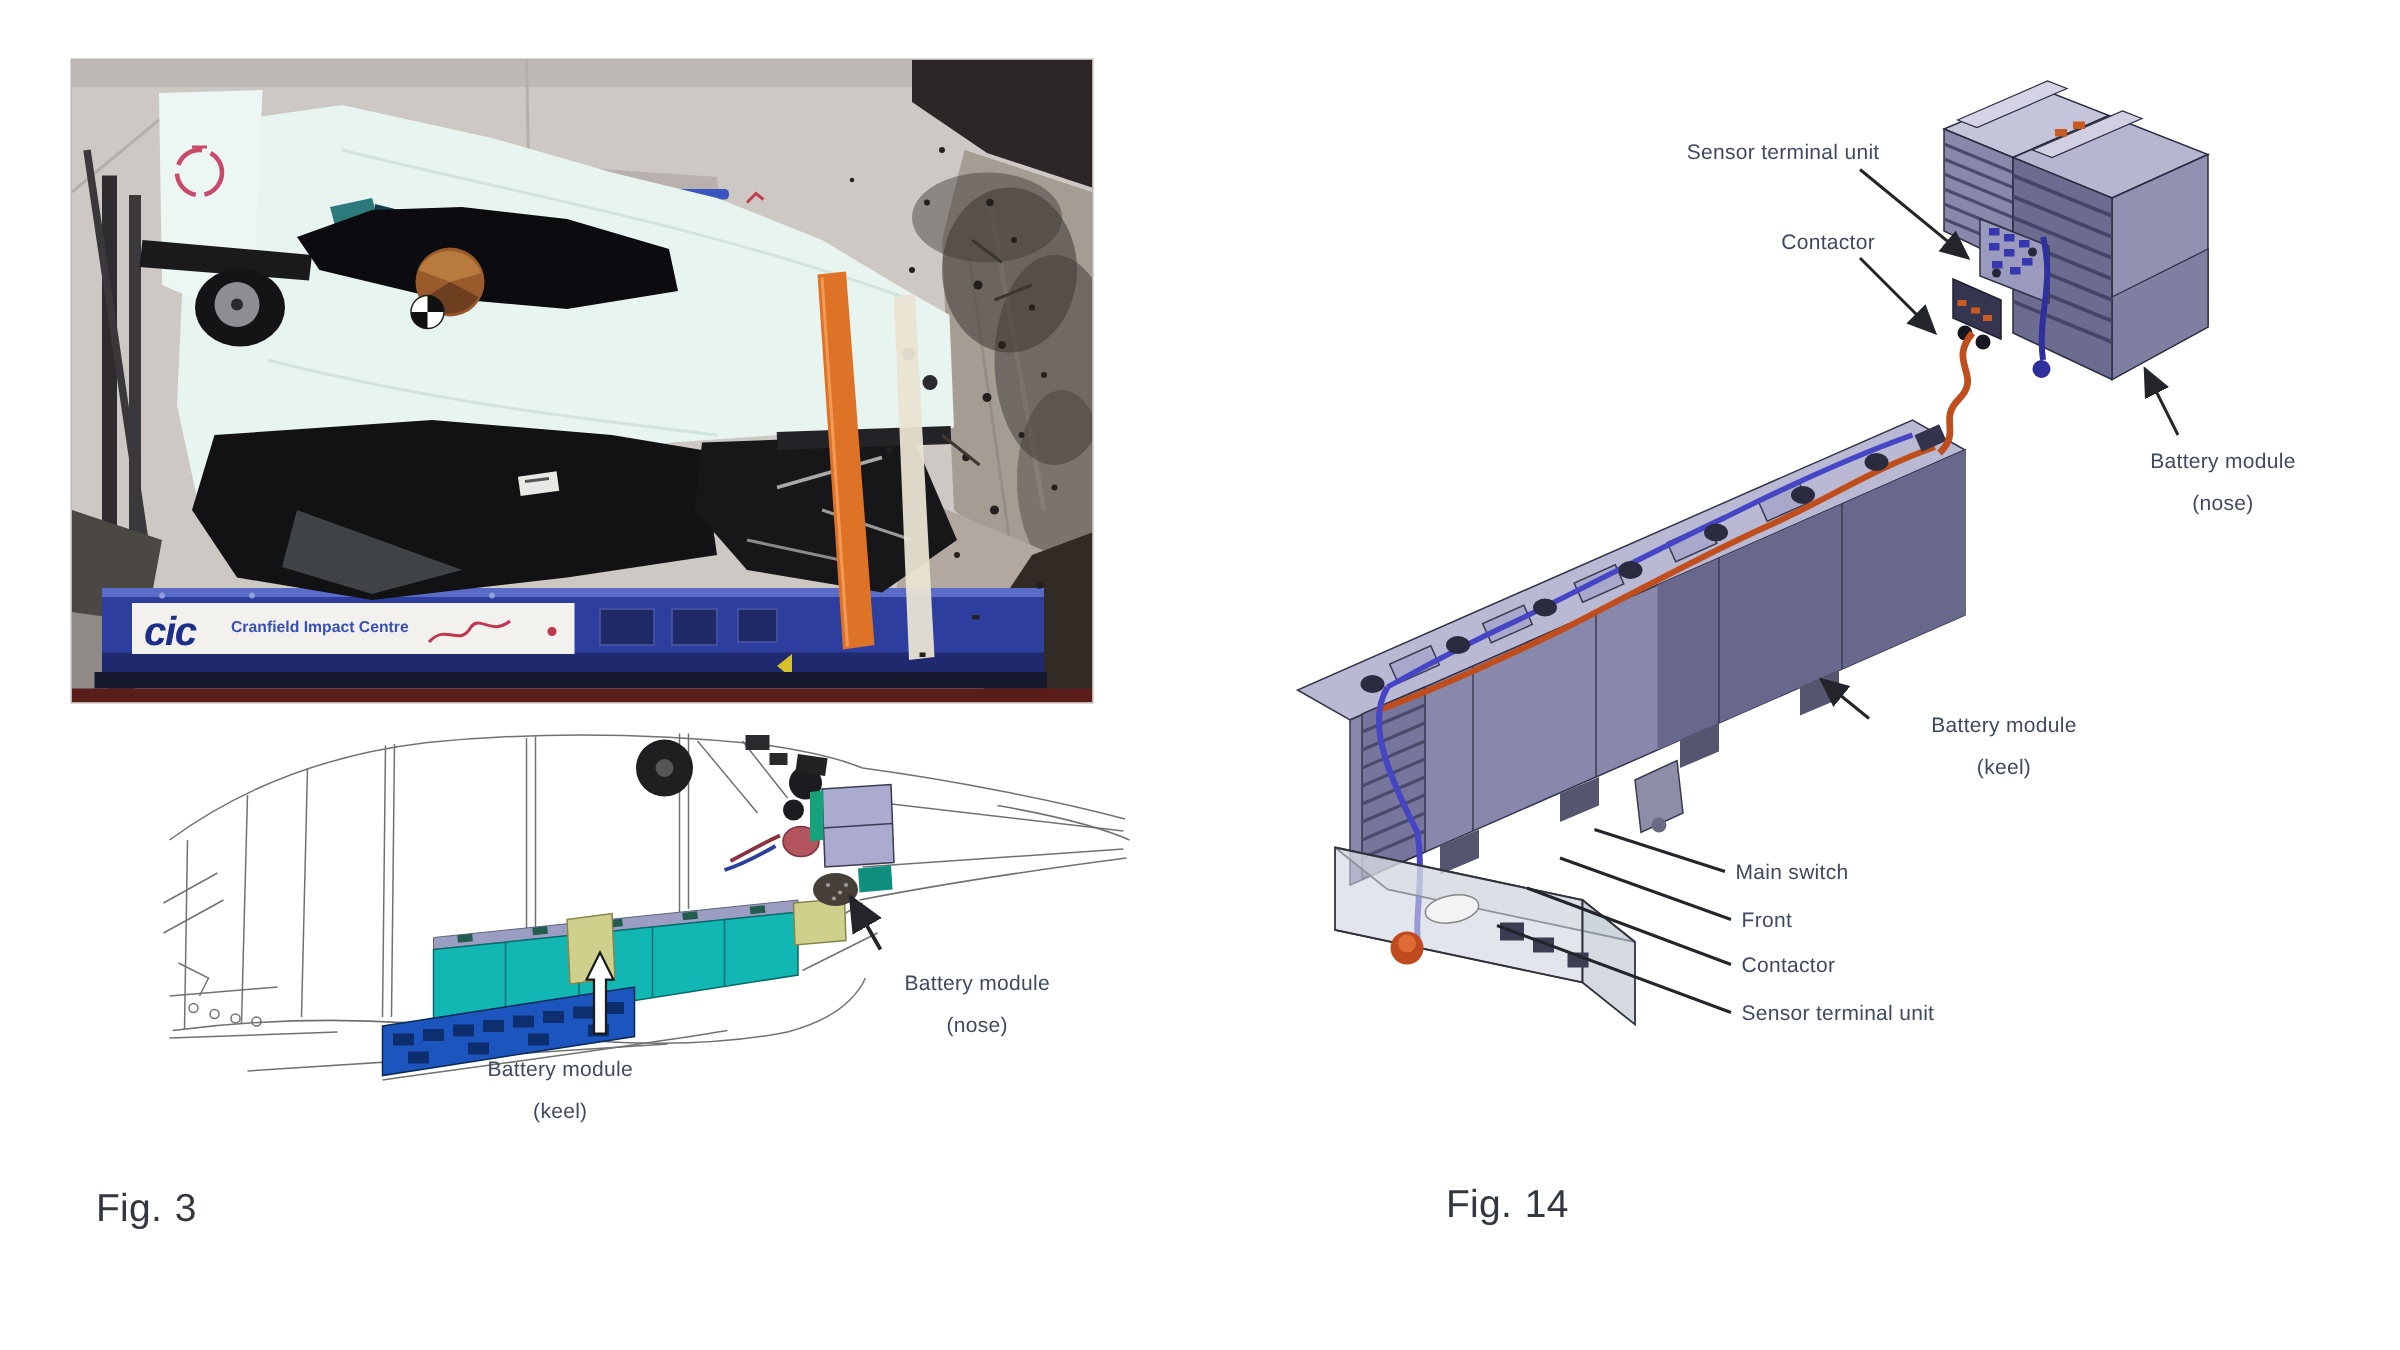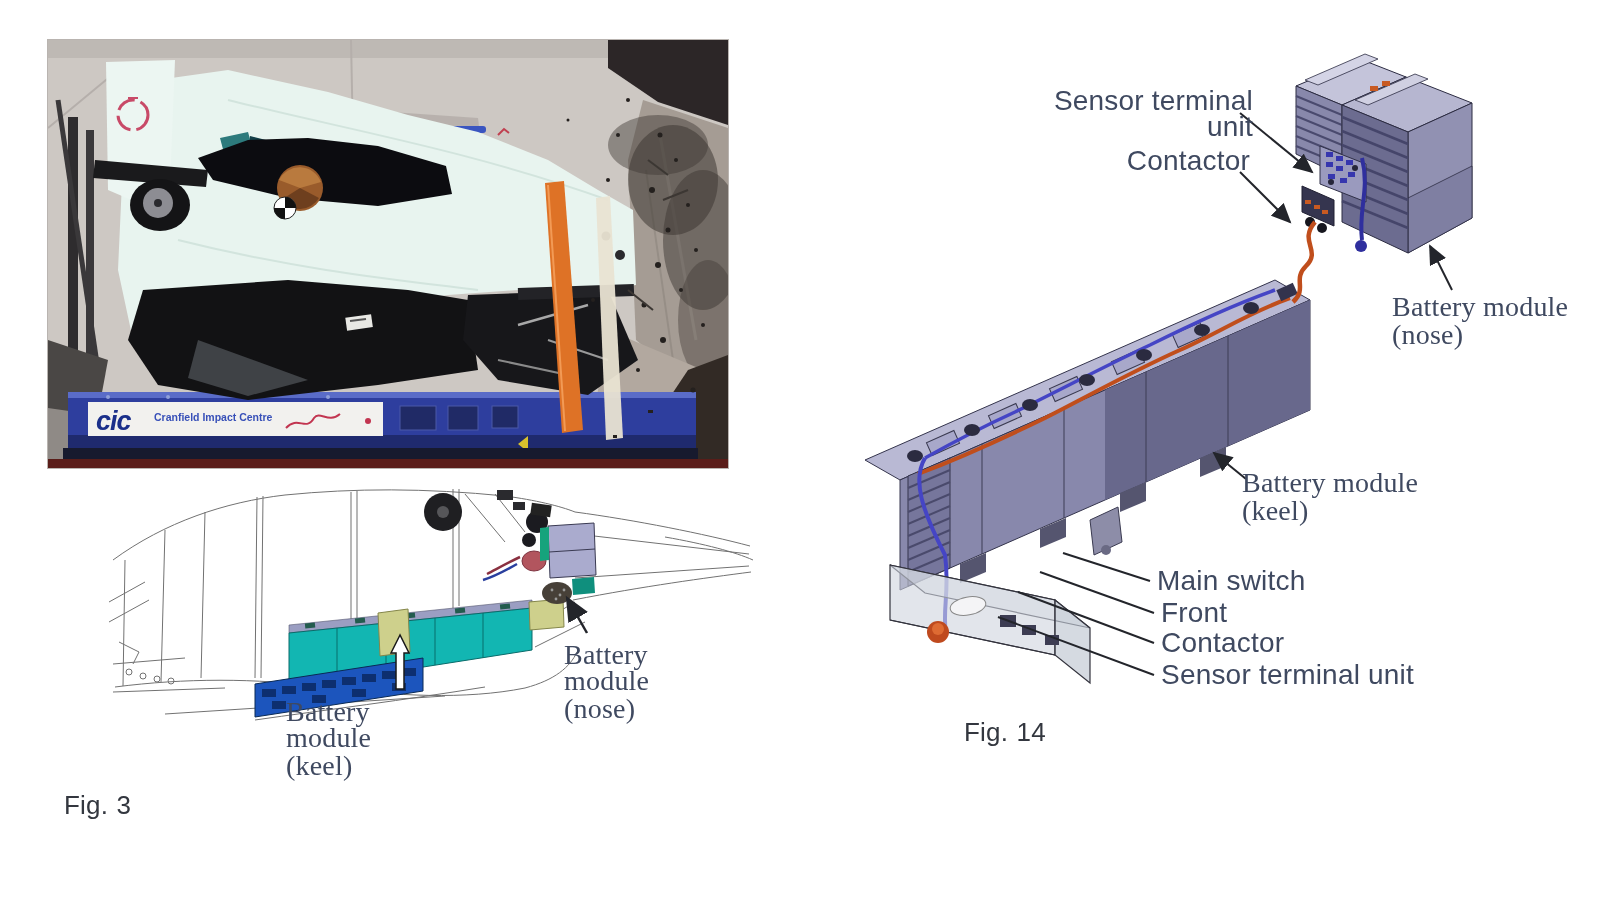--- a/index.html
+++ b/index.html
@@ -1,20 +1,20 @@
 <!DOCTYPE html>
 <html><head>
 <meta charset="utf-8">
 <style>
   html,body{margin:0;padding:0;background:#ffffff;}
   #page{position:relative;width:1600px;height:900px;background:#ffffff;overflow:hidden;
         font-family:"Liberation Sans","DejaVu Sans",sans-serif;}
   .abs{position:absolute;}
-  .fig-label{position:absolute;font-size:28px;line-height:26px;color:#3f4960;letter-spacing:.2px;}
-  .fig-label.center{font-family:Liberation Serif, serif;}
+  .fig-label{position:absolute;font-size:14px;line-height:26px;color:#3f4960;letter-spacing:.2px;}
+  .fig-label.center{text-align:center;}
   .fig-label.right{text-align:right;}
   .fig-label .l2{line-height:30px;}
   .caption{position:absolute;display:flex;font-size:26px;line-height:38px;color:#33373f;
            letter-spacing:.2px;word-spacing:1px;}
   .caption .cap-num{flex:0 0 auto;}
   .caption .cap-text{display:block;}
   .caption .justify{text-align:justify;text-justify:inter-word;}
   svg{display:block;}
   .photo-frame{outline:1px solid #b9b4b0;}
 </style>
@@ -430,17 +430,17 @@
   <div class="fig-label" style="left:1161px;top:600px;">
     <span>Front</span>
   </div>
   <div class="fig-label" style="left:1161px;top:630px;">
     <span>Contactor</span>
   </div>
   <div class="fig-label" style="left:1161px;top:662px;">
     <span>Sensor terminal unit</span>
   </div>
 
-  <div class="caption" style="left:964px;top:713px;align-items:center;">
+  <div class="caption" style="left:964px;top:783px;align-items:center;">
     <span class="cap-num" style="margin-right:36px;">Fig. 14</span>
   </div>
 
 </div>
 
 </body></html>

